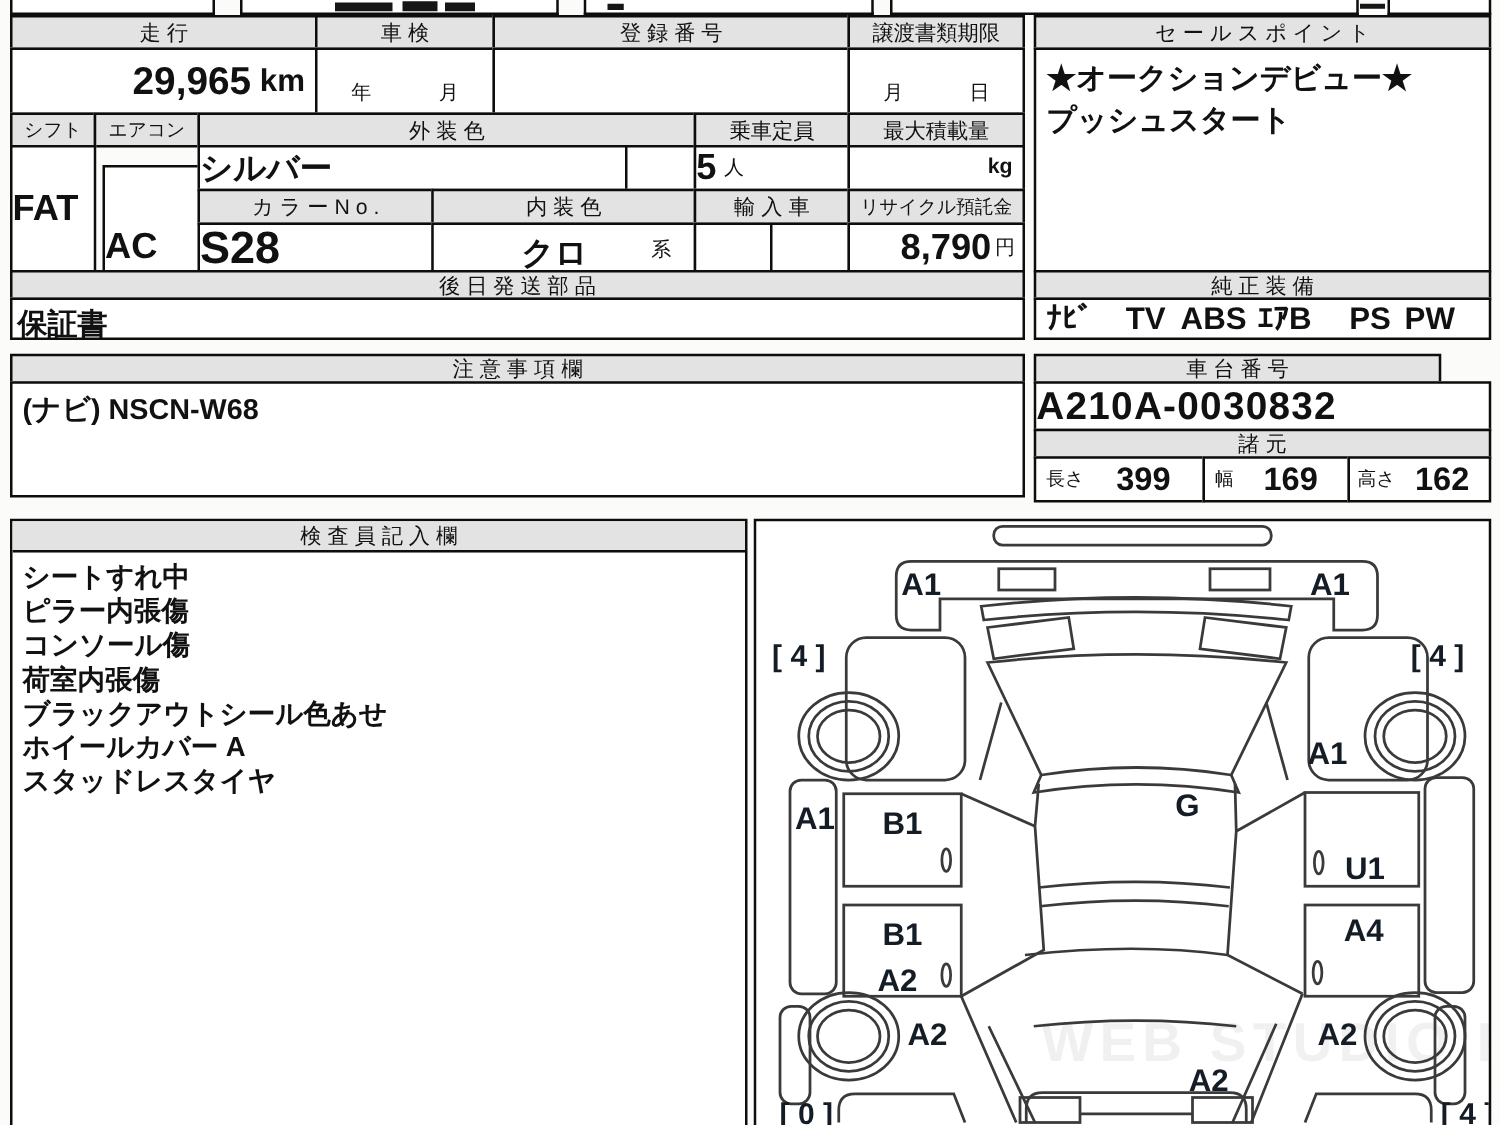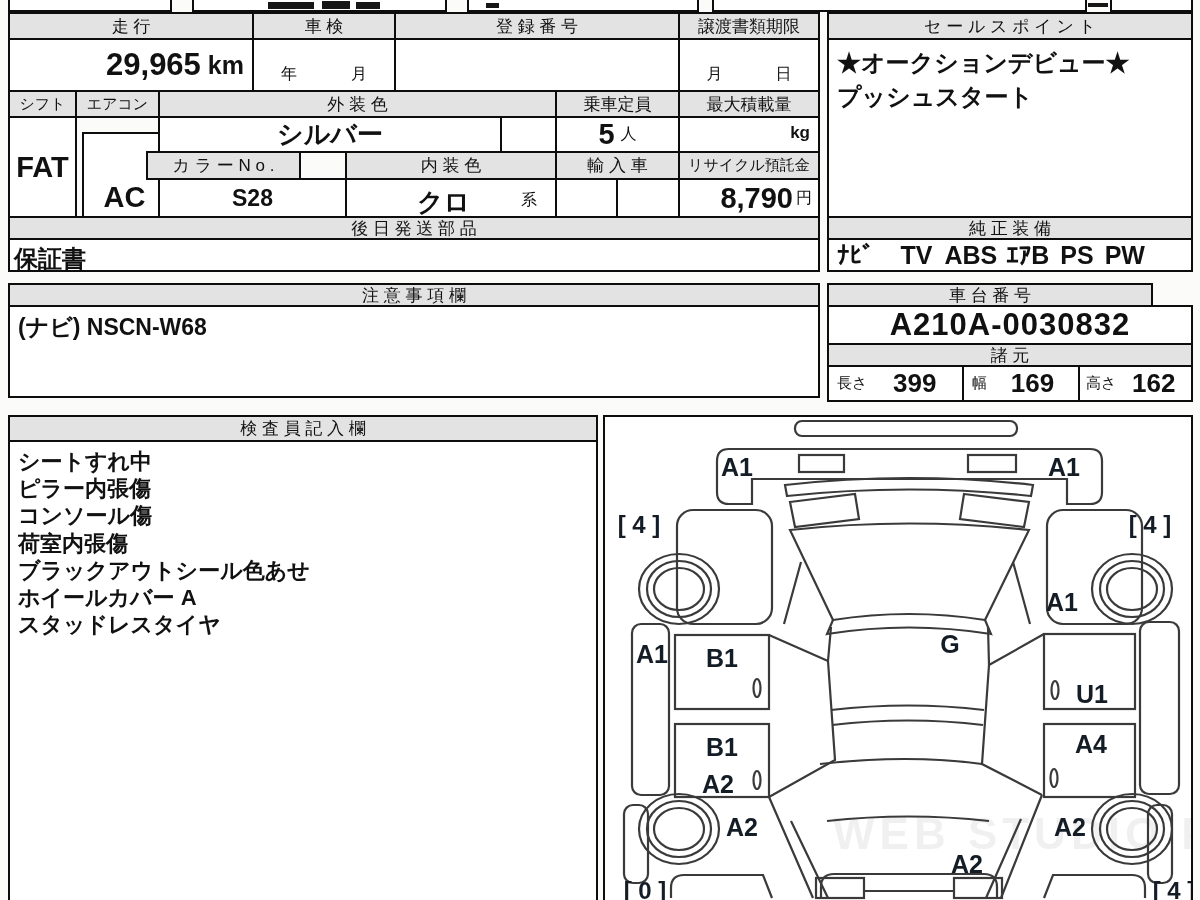--- a/index.html
+++ b/index.html
@@ -2,21 +2,21 @@
 <html><head>
 <meta charset="utf-8">
 <style>
   html,body{margin:0;padding:0;background:#e9e9e7;}
   #page{position:relative;width:1200px;height:900px;background:#fbfbfa;overflow:hidden;
         font-family:"Liberation Sans",sans-serif;color:#111;}
   .abs{position:absolute;box-sizing:border-box;}
   .cell{position:absolute;box-sizing:border-box;border:2px solid #0d0d0d;background:#fff;}
   .hdr{background:#e3e3e3;display:flex;align-items:center;justify-content:center;
        font-size:17px;font-weight:normal;white-space:pre;}
-  .val{display:flex;align-items:center;justify-content:center;font-weight:bold;}
+  .val{display:flex;align-items:center;font-weight:bold;}
   .big{font-size:29px;font-weight:bold;}
   .unit{font-size:16px;font-weight:normal;margin-left:6px;}
   .bottomlbls{display:flex;align-items:flex-end;justify-content:space-around;
               padding-bottom:5px;font-size:16px;}
   .cut{border-top:none;background:#fff;}
   .frag{position:absolute;background:#161616;}
   .defect{font-size:22px;font-weight:bold;line-height:27.2px;white-space:pre;}
   svg text{font-family:"Liberation Sans",sans-serif;font-weight:bold;fill:#141c26;}
   .dline{stroke:#3a3a3a;stroke-width:2.2;fill:none;}
   .dfill{stroke:#3a3a3a;stroke-width:2.2;fill:#fff;}
@@ -74,26 +74,26 @@
     </div>
   <div class="cell" style="left:500px;top:116px;width:57px;height:37px;"></div>
   <div class="cell val" style="left:555px;top:116px;width:125px;height:37px;">
     <span class="big">5</span>
     <span class="unit">人</span>
   </div>
   <div class="cell val" style="left:678px;top:116px;width:142px;height:37px;justify-content:flex-end;align-items:center;padding:0 8px 4px 0;">
     <span style="font-size:17px;font-weight:bold;">kg</span>
   </div>
 
-  <div class="cell hdr" style="left:146px;top:151px;width:155px;height:29px;"><span>カ ラ ー N o .</span></div>
+  <div class="cell hdr" style="left:158px;top:151px;width:189px;height:29px;"><span>カ ラ ー N o .</span></div>
   <div class="cell hdr" style="left:345px;top:151px;width:212px;height:29px;"><span>内 装 色</span></div>
   <div class="cell hdr" style="left:555px;top:151px;width:125px;height:29px;"><span>輸 入 車</span></div>
   <div class="cell hdr" style="left:678px;top:151px;width:142px;height:29px;font-size:15px;"><span>リサイクル預託金</span></div>
 
-  <div class="cell val" style="left:158px;top:178px;width:189px;height:40px;font-size:23px;">
+  <div class="cell val" style="left:158px;top:178px;width:189px;height:40px;font-size:36px;">
       <span>S28</span>
     </div>
   <div class="cell" style="left:345px;top:178px;width:212px;height:40px;">
     <span style="position:absolute;left:70px;top:5px;font-size:26px;font-weight:bold;">クロ</span>
     <span style="position:absolute;right:18px;bottom:5px;font-size:16px;">系</span>
   </div>
   <div class="cell" style="left:555px;top:178px;width:63px;height:40px;"></div>
   <div class="cell" style="left:616px;top:178px;width:64px;height:40px;"></div>
   <div class="cell val" style="left:678px;top:178px;width:142px;height:40px;justify-content:flex-end;padding-right:6px;">
     <span class="big">8,790</span>
@@ -109,21 +109,21 @@
   <div class="cell" style="left:827px;top:38px;width:366px;height:180px;padding:6px 8px;font-size:24px;font-weight:bold;line-height:34px;">
     <div>★オークションデビュー★</div>
     <div>プッシュスタート</div>
   </div>
   <div class="cell hdr" style="left:827px;top:216px;width:366px;height:24px;"><span>純 正 装 備</span></div>
   <div class="cell" style="left:827px;top:238px;width:366px;height:34px;display:flex;align-items:center;padding-left:8px;font-size:25px;font-weight:bold;">
     <span style="margin-right:26px;">ﾅﾋﾞ</span>
     <span style="margin-right:12px;">TV</span>
     <span style="margin-right:9px;">ABS</span>
     <span style="margin-right:11px;">ｴｱB</span>
-    <span style="margin-right:11px;">PS</span>
+    <span style="margin-right:11px;margin-left:19px;">PS</span>
     <span>PW</span>
   </div>
 
   <div class="cell hdr" style="left:8px;top:283px;width:812px;height:24px;"><span>注 意 事 項 欄</span></div>
   <div class="cell" style="left:8px;top:305px;width:812px;height:93px;">
     <span style="position:absolute;left:8px;top:5px;font-size:23px;font-weight:bold;">(ナビ) NSCN-W68</span>
   </div>
 
   <div class="cell hdr" style="left:827px;top:283px;width:326px;height:24px;"><span>車 台 番 号</span></div>
   <div class="cell val" style="left:827px;top:305px;width:366px;height:40px;font-size:31px;letter-spacing:1px;">

